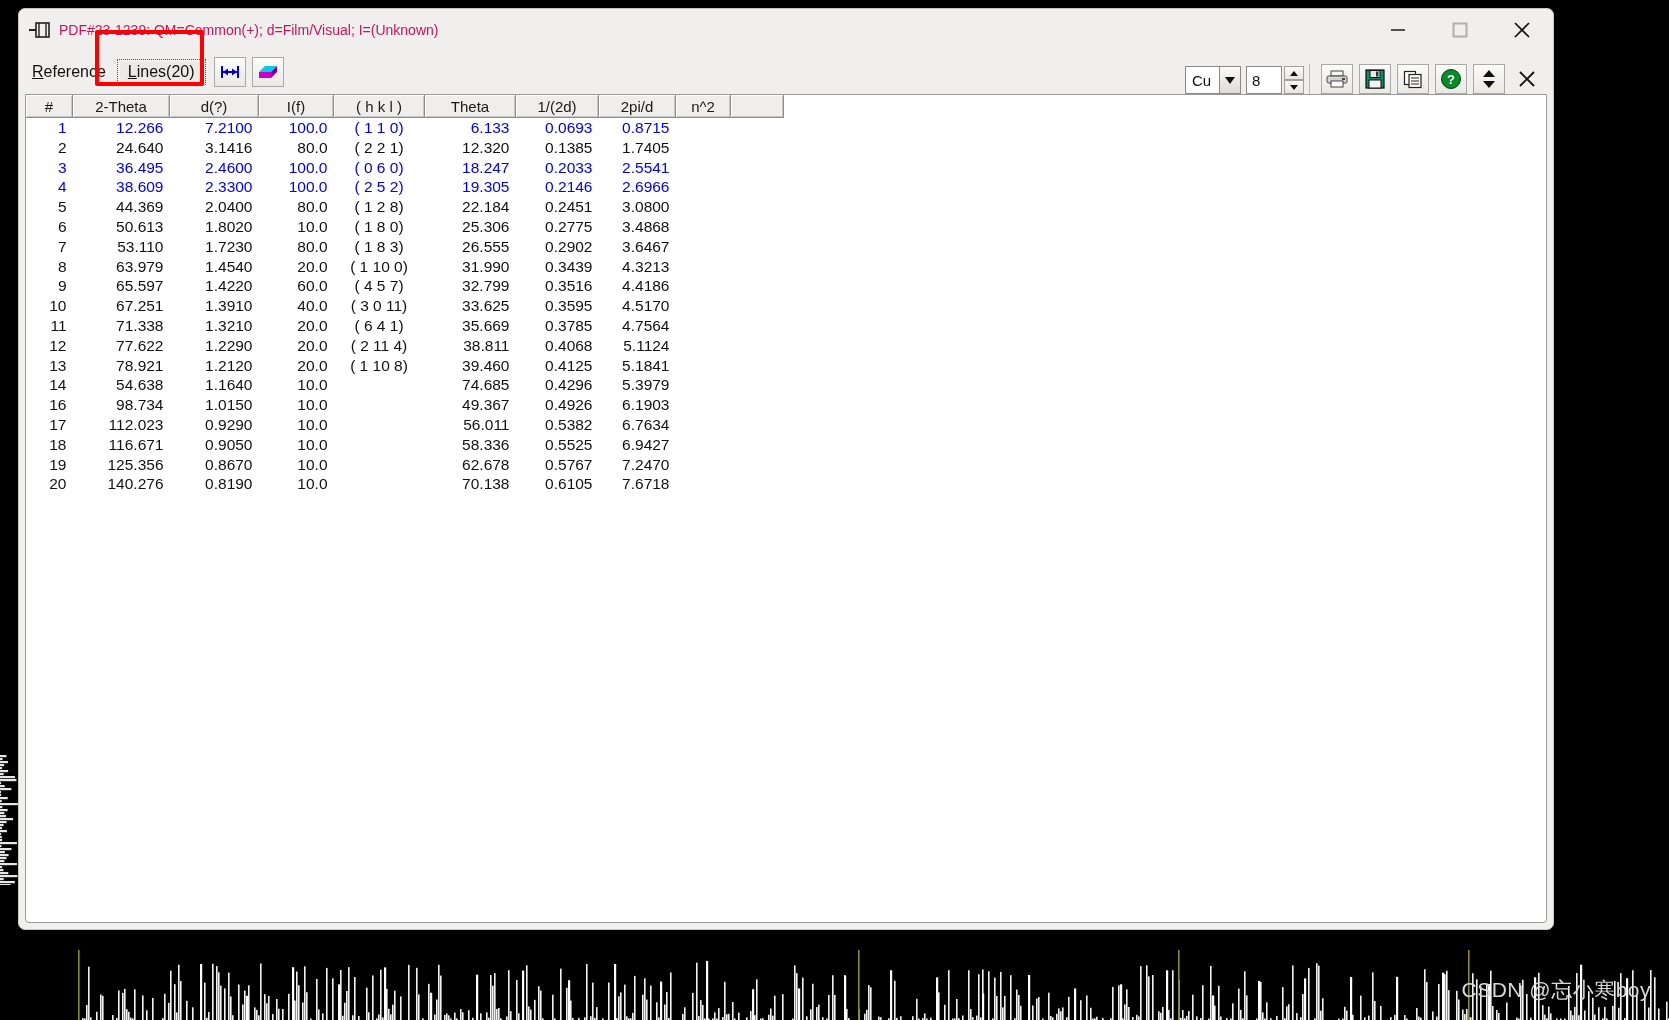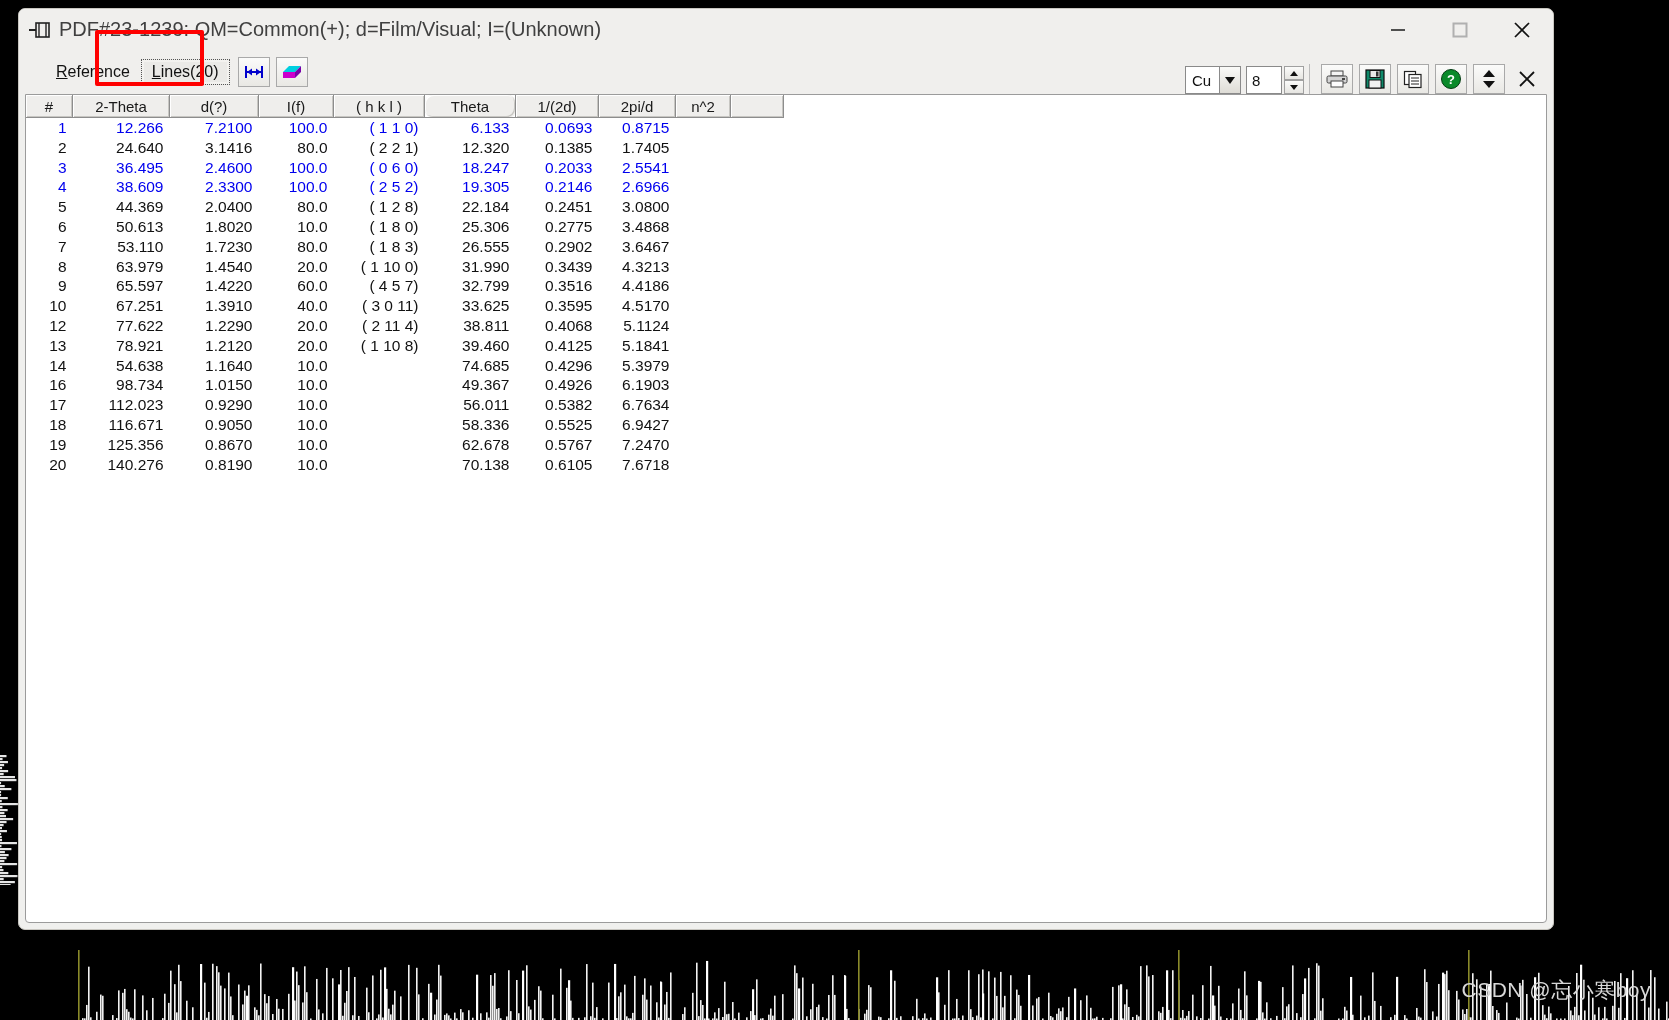--- a/index.html
+++ b/index.html
@@ -64,22 +64,22 @@
     padding-left: 10px;
     position: relative;
   }
   #title-icon {
     width: 22px; height: 18px;
     margin-right: 8px;
     flex: 0 0 auto;
     position: relative;
   }
   #title-text {
-    font-size: 20px;
-    color: #404040;
+    font-size: 14px;
+    color: #be185d;
     white-space: nowrap;
     font-family: "Liberation Sans", sans-serif;
   }
   .win-btn {
     width: 62px;
     height: 41px;
     display: flex;
     align-items: center;
     justify-content: center;
     flex: 0 0 auto;
@@ -91,21 +91,21 @@
     display: flex;
   }
 
   
   #toolbar {
     height: 44px;
     min-height: 44px;
     background: #f0efed;
     display: flex;
     align-items: center;
-    padding: 0 4px 0 28px;
+    padding: 0 4px 0 4px;
     position: relative;
   }
   .tb-tab {
     font-size: 16px;
     color: #111;
     padding: 3px 9px;
     margin-right: 2px;
     white-space: nowrap;
     background: transparent;
     border: none;
@@ -230,22 +230,22 @@
     white-space: nowrap;
     font-size: 15.5px;
     line-height: 19.8px;
   }
   tr.hl td { color: #0000ee; }
   tr.nm td { color: #111111; }
   .c-num   { width: 34px;  text-align: right; padding-right: 4px; }
   .c-2th   { width: 84px;  text-align: right; }
   .c-d     { width: 76px;  text-align: right; }
   .c-if    { width: 62px;  text-align: right; }
-  .c-hkl   { width: 78px;  text-align: right;  padding-left: 7px; }
-  .c-theta { width: 78px;  text-align: right; border-radius: 8px; }
+  .c-hkl   { width: 78px;  text-align: center;  padding-left: 7px; }
+  .c-theta { width: 78px;  text-align: right; }
   .c-12d   { width: 70px;  text-align: right; }
   .c-2pid  { width: 64px;  text-align: right; }
   .c-n2    { width: 42px;  text-align: right; }
   .c-pad   { width: 40px; }
 
   
   #watermark {
     position: absolute;
     right: 18px;
     bottom: 16px;
@@ -1057,20 +1057,32 @@
             <td class="c-d">1.3910</td>
             <td class="c-if">40.0</td>
             <td class="c-hkl">( 3 0 11)</td>
             <td class="c-theta">33.625</td>
             <td class="c-12d">0.3595</td>
             <td class="c-2pid">4.5170</td>
             <td class="c-n2"></td>
             <td class="c-pad"></td>
           </tr>
           <tr class="nm">
+            <td class="c-num">11</td>
+            <td class="c-2th">71.338</td>
+            <td class="c-d">1.3210</td>
+            <td class="c-if">20.0</td>
+            <td class="c-hkl">( 6 4 1)</td>
+            <td class="c-theta">35.669</td>
+            <td class="c-12d">0.3785</td>
+            <td class="c-2pid">4.7564</td>
+            <td class="c-n2"></td>
+            <td class="c-pad"></td>
+          </tr>
+          <tr class="nm">
             <td class="c-num">12</td>
             <td class="c-2th">77.622</td>
             <td class="c-d">1.2290</td>
             <td class="c-if">20.0</td>
             <td class="c-hkl">( 2 11 4)</td>
             <td class="c-theta">38.811</td>
             <td class="c-12d">0.4068</td>
             <td class="c-2pid">5.1124</td>
             <td class="c-n2"></td>
             <td class="c-pad"></td>

